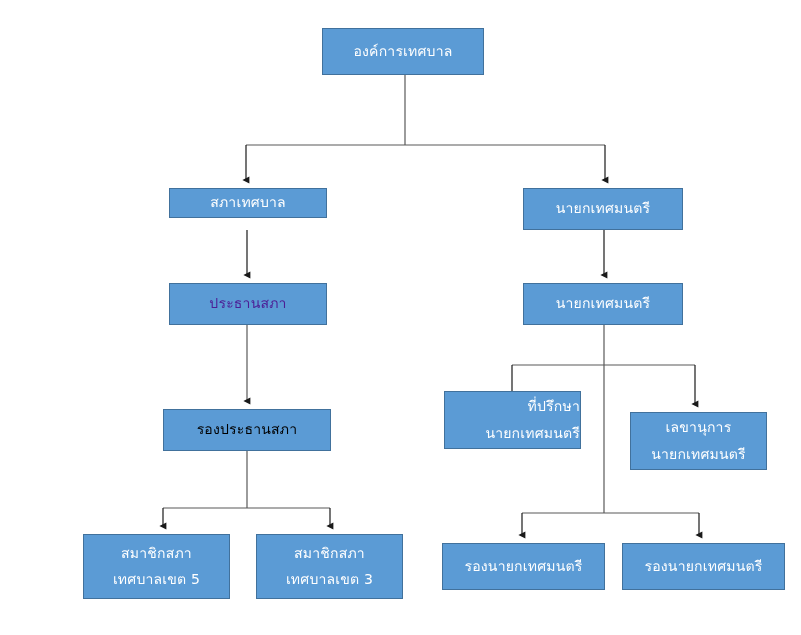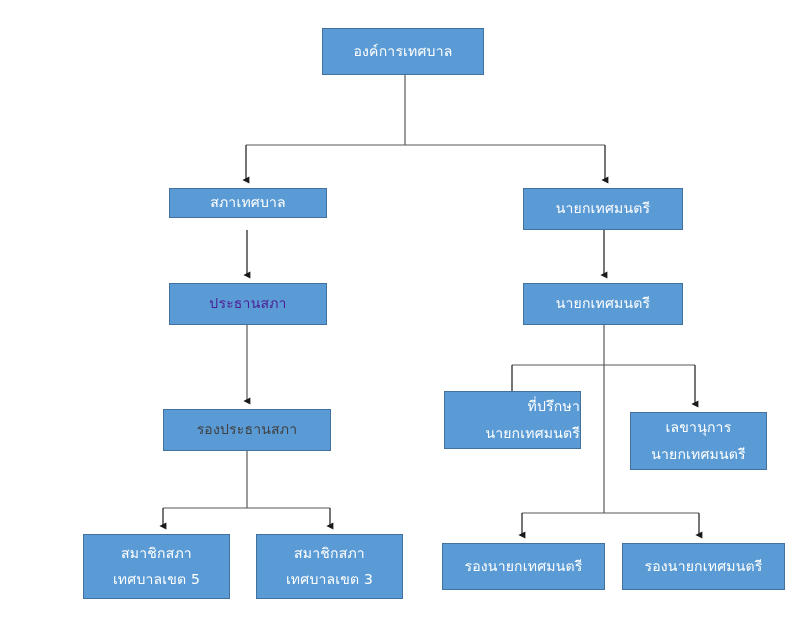--- a/index.html
+++ b/index.html
@@ -116,21 +116,21 @@
   </div>
 
   <div class="node" style="left: 169px; top: 283px; width: 158px; height: 42px; background: rgb(91, 155, 213); border-color: rgb(65, 113, 156); color: #4c1d95;">
     <span class="line1">ประธานสภา</span>
   </div>
 
   <div class="node" style="left: 523px; top: 283px; width: 160px; height: 42px; background: rgb(91, 155, 213); border-color: rgb(65, 113, 156); color: rgb(255, 255, 255);">
     <span class="line1">นายกเทศมนตรี</span>
   </div>
 
-  <div class="node" style="left: 163px; top: 409px; width: 168px; height: 42px; background: rgb(91, 155, 213); border-color: rgb(65, 113, 156); color: #404040;">
+  <div class="node" style="left: 163px; top: 409px; width: 168px; height: 42px; background: rgb(91, 155, 213); border-color: rgb(65, 113, 156); color: #000000;">
     <span class="line1">รองประธานสภา</span>
   </div>
 
   <div class="node two-line" style="left: 444px; top: 391px; width: 137px; height: 58px; background: rgb(91, 155, 213); border-color: rgb(65, 113, 156); color: rgb(255, 255, 255); align-items: flex-end;">
     <span class="line1">ที่ปรึกษา</span>
     <span class="line2">นายกเทศมนตรี</span>
   </div>
 
   <div class="node two-line" style="left: 630px; top: 412px; width: 137px; height: 58px; background: rgb(91, 155, 213); border-color: rgb(65, 113, 156); color: rgb(255, 255, 255); text-align: center;">
     <span class="line1">เลขานุการ</span>

